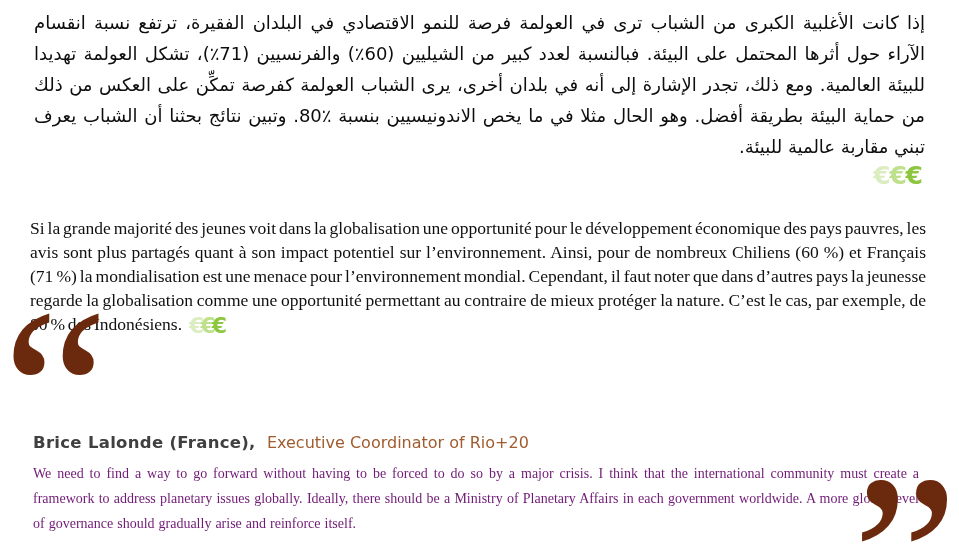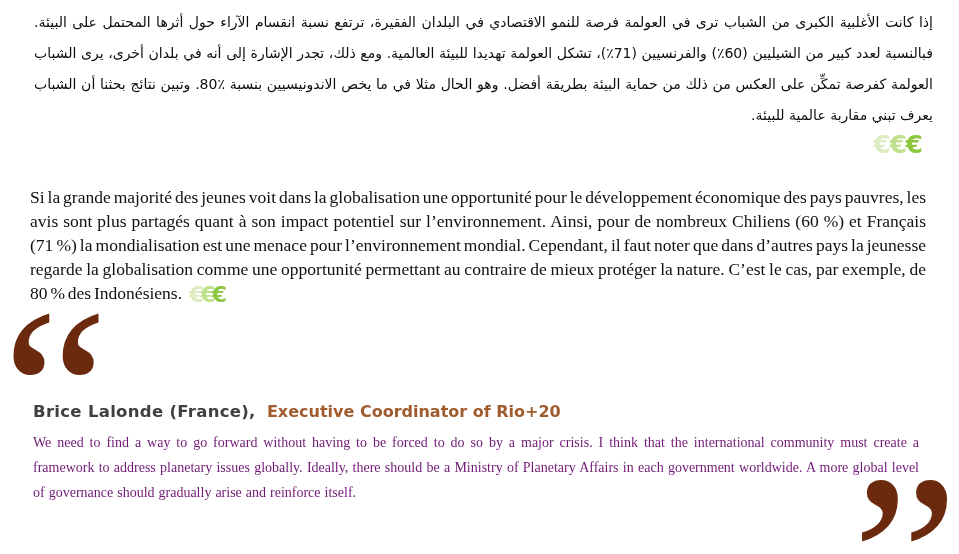--- a/index.html
+++ b/index.html
@@ -9,23 +9,23 @@
     background: #ffffff;
     overflow: hidden;
     position: relative;
     font-family: "Liberation Serif", serif;
   }
 
   
   .arabic-para {
     direction: rtl;
     margin: 0;
-    padding: 7px 26px 0 34px;
+    padding: 7px 34px 0 34px;
     font-family: "DejaVu Sans", sans-serif;
-    font-size: 14px;
+    font-size: 18px;
     line-height: 31px;
     color: #0d0d0d;
     text-align: justify;
   }
 
   .arabic-euro-row {
     padding: 2px 36px 0 0;
     text-align: right;
     line-height: 22px;
   }
@@ -72,21 +72,21 @@
   .quote-close { left: 852px; top: 438px; }
 
   .attribution {
     margin: 96px 40px 7px 33px;
     font-family: "DejaVu Sans", sans-serif;
     color: #9c5426;
     font-size: 16.5px;
     line-height: 22px;
   }
   .attribution .author { font-weight: bold; color: #404040; letter-spacing: 0.3px; }
-  .attribution .role   { font-weight: bold; color: #a05c2e; margin-left: 6px; font-size: 16px; }
+  .attribution .role   { font-weight: normal; color: #a05c2e; margin-left: 6px; font-size: 16px; }
 
   .quote-text {
     margin: 0;
     padding: 0 40px 0 33px;
     font-family: Liberation Serif, serif;
     font-size: 14px;
     line-height: 25px;
     color: #701a75;
     text-align: justify;
     word-spacing: 0.5px;

